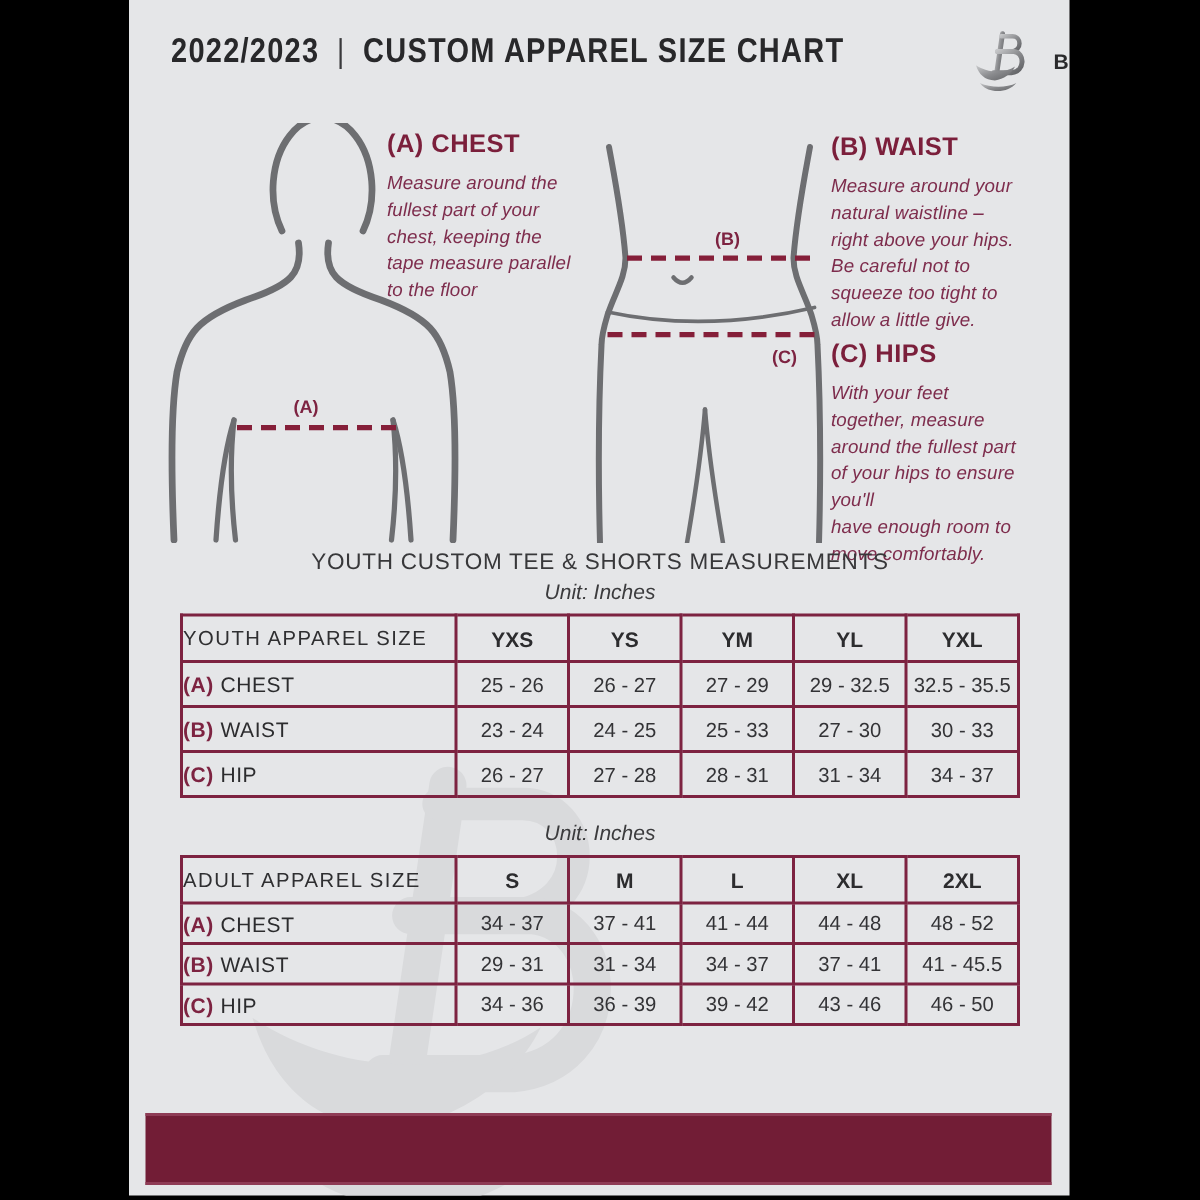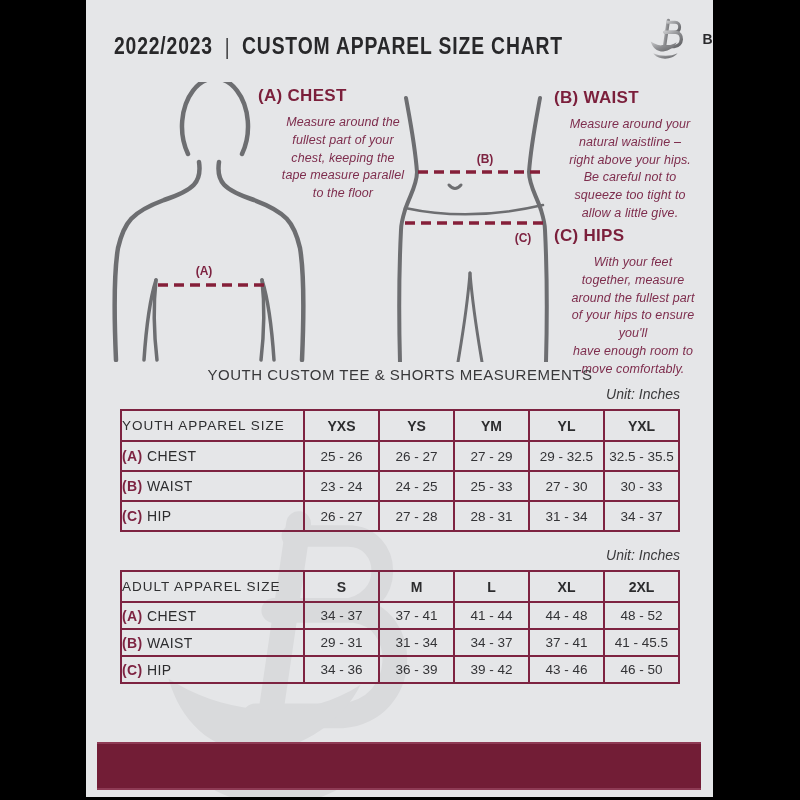--- a/index.html
+++ b/index.html
@@ -8,52 +8,52 @@
     font-family:"Liberation Sans", sans-serif;
     position:relative; overflow:hidden;
   }
   .page {
     position:absolute; left:86px; top:0; width:627px; height:797px;
     background:#e5e6e8; overflow:hidden;
   }
   
   .header {
     position:absolute; left:28px; right:18px; top:20px; height:40px;
-    display:flex; justify-content:space-between; align-items:flex-end; z-index:2;
+    display:flex; justify-content:space-between; align-items:flex-start; z-index:2;
   }
   .title-group {
     display:flex; align-items:center; gap:14px;
     transform:scaleX(0.84); transform-origin:left center;
     color:#28282a; font-weight:bold; font-size:23px; letter-spacing:1px; white-space:nowrap;
   }
   .title-divider { font-weight:normal; color:#3a3a3c; font-size:22px; }
   .brand-group { display:flex; align-items:center; gap:10px; }
   .brand-text { font-weight:bold; font-size:14px; letter-spacing:6px; color:#2a2a2c; }
   
   .guide-heading {
     font-weight:bold; font-size:17px; color:#7b1f3b; letter-spacing:0.3px; margin:0 0 8px 0;
   }
   .guide-desc {
     font-style:italic; font-size:12.5px; line-height:1.42; color:#7e2d4d;
-    white-space:pre-line; margin:0; letter-spacing:0.1px;text-align:center;
+    white-space:pre-line; margin:0; letter-spacing:0.1px;
   }
   .guide-chest { position:absolute; left:172px; top:86px; width:170px; z-index:2; }
   .guide-waist { position:absolute; left:468px; top:88px; width:152px; z-index:2; }
   .guide-hips  { position:absolute; left:468px; top:226px; width:158px; z-index:2; }
   .fig-chest { position:absolute; left:18px; top:82px; z-index:1; }
   .fig-waist { position:absolute; left:308px; top:95px; z-index:1; }
   
   .size-section { position:absolute; left:34px; width:560px; z-index:2; }
   .youth-section { top:366px; }
   .adult-section { top:544px; }
   .section-title {
     text-align:center; font-weight:normal; font-size:15px; letter-spacing:0.5px; color:#38383a; margin:0;
   }
   .section-unit {
-    text-align:right; font-style:italic; font-size:14px; color:#3b3b3d; margin:3px 0 0 0;
+    text-align:center; font-style:italic; font-size:14px; color:#3b3b3d; margin:3px 0 0 0;
   }
   table.size-table {
     width:560px; border-collapse:collapse; table-layout:fixed; margin-top:7px; background:transparent;
   }
   table.size-table td, table.size-table th { border:2px solid #7d2341; padding:0; }
   th.col-label-header {
     text-align:left; padding-left:13px; font-weight:normal; font-size:13.5px;
     letter-spacing:1px; color:#2f2f31;
   }
   th.col-size { font-weight:bold; font-size:14px; color:#2c2c2e; text-align:center; }

